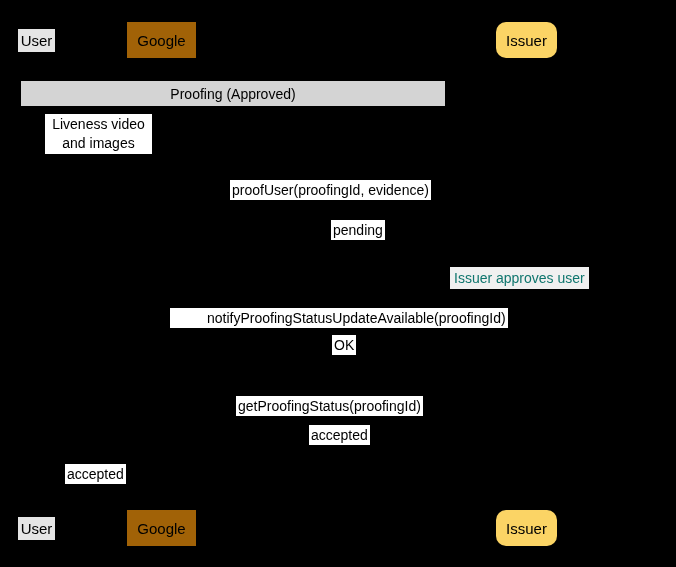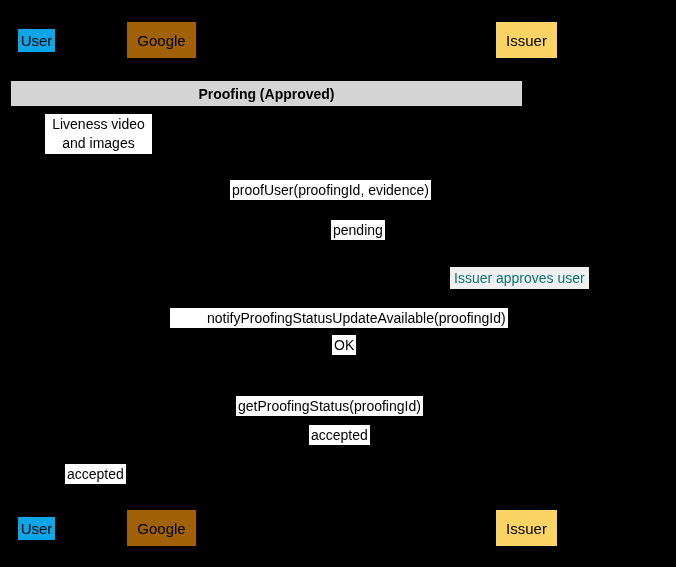--- a/index.html
+++ b/index.html
@@ -28,28 +28,29 @@
     box-sizing: border-box;
     display: flex;
     align-items: center;
     justify-content: center;
     color: #000000;
     font-size: 15px;
     line-height: 1;
     white-space: nowrap;
   }
   .participant.user {
-    background: #0ea5e9;
+    background: #e5e5e5;
     padding: 0 2px;
   }
   .participant.google {
     background: #a16207;
   }
   .participant.issuer {
     background: #FBD465;
+    border-radius: 10px;
   }
   .frag-bar {
     position: absolute;
     box-sizing: border-box;
     background: #D4D4D4;
     color: #000000;
     font-size: 14px;
     display: flex;
     align-items: center;
     justify-content: center;
@@ -96,21 +97,21 @@
 
   <div class="participant google" style="left:127px; top:22px; width:69px; height:36px;">
     <span>Google</span>
   </div>
 
   <div class="participant issuer" style="left:496px; top:22px; width:61px; height:36px;">
     <span>Issuer</span>
   </div>
 
   <div class="frag-bar" style="left:81px; top:81px; width:0;"></div>
-  <div class="frag-bar" style="left:11px; top:81px; width:511px; height:25px;font-weight:bold;">
+  <div class="frag-bar" style="left:21px; top:81px; width:424px; height:25px;">
     <span>Proofing (Approved)</span>
   </div>
 
   <div class="msg" style="left:230px; top:180px;">proofUser(proofingId, evidence)</div>
 
   <div class="msg multiline" style="left:45px; top:114px; width:107px;">
     <div>Liveness video</div>
     <div>and images</div>
   </div>
 

